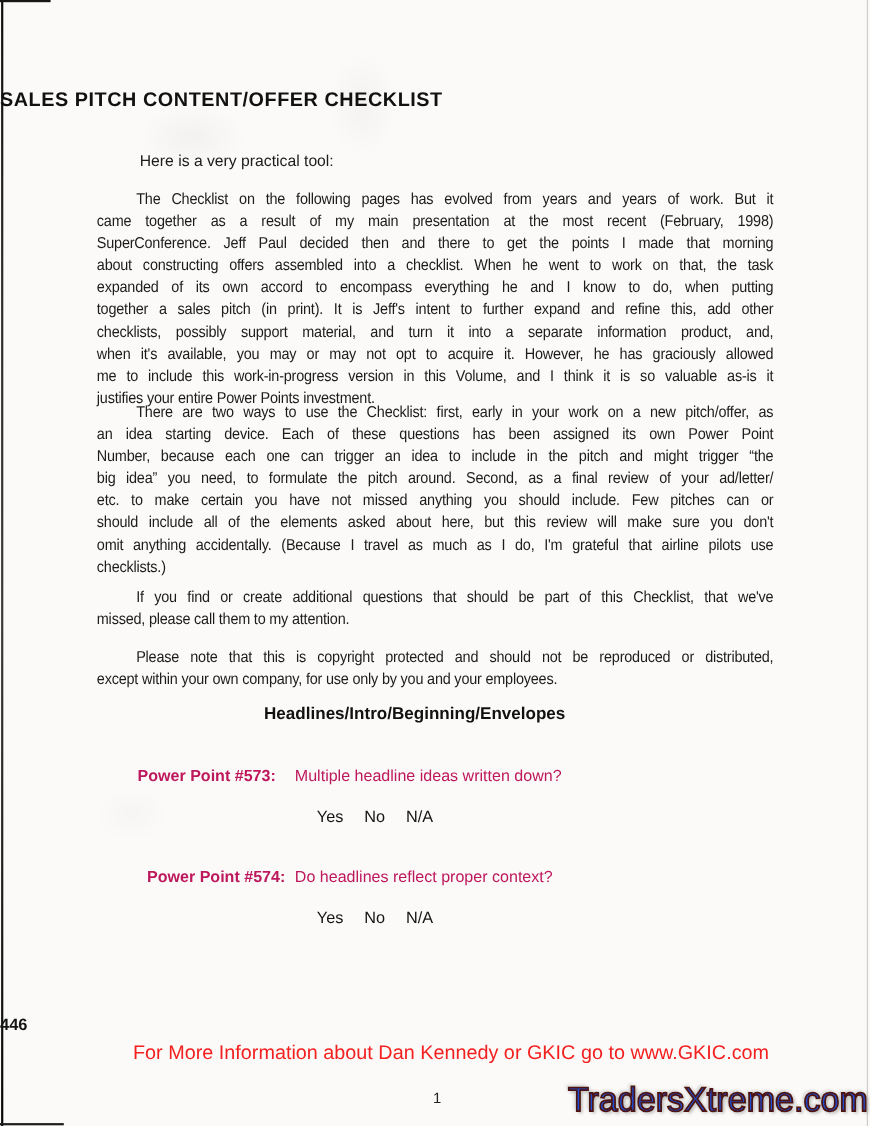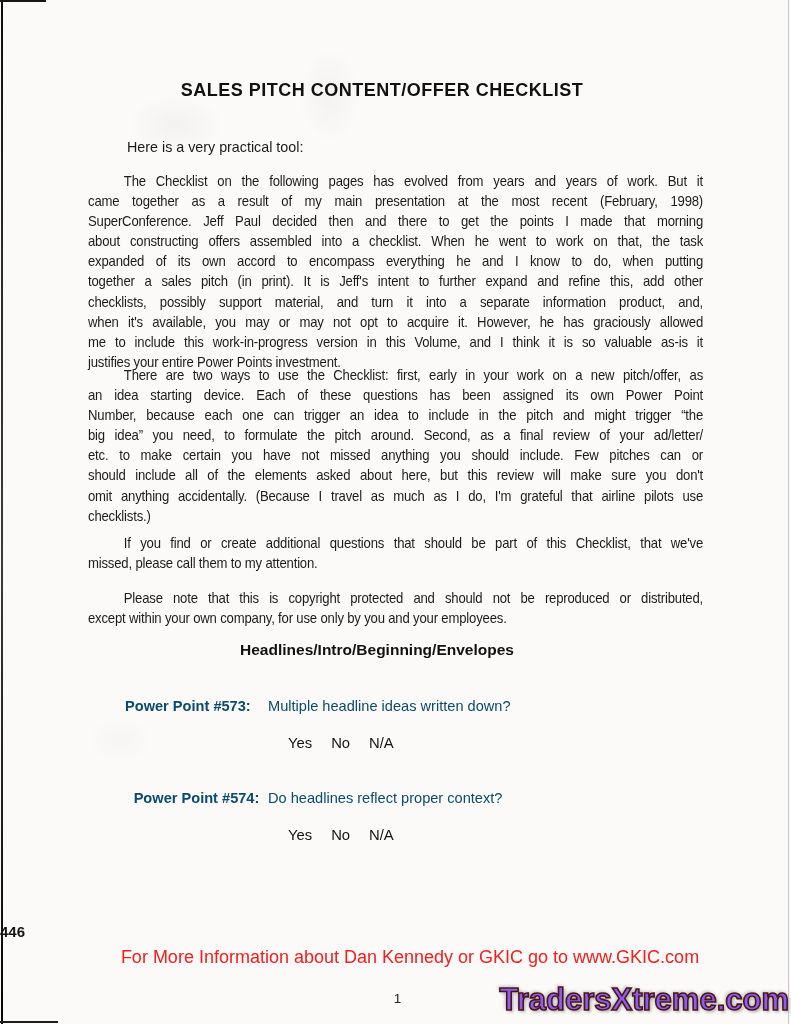--- a/index.html
+++ b/index.html
@@ -32,43 +32,43 @@
   .wm-dlsub {
     position:absolute; top:490px; left:254px; line-height:1;
     font-family:"DejaVu Serif", serif; font-weight:bold;
     font-size:38px; letter-spacing:7px; color:#c92127;
     -webkit-text-stroke:2px #ffffff;
     text-shadow: 2px 2px 2px rgba(125,135,145,0.85), -2px 2px 2px rgba(150,160,170,0.7),
                  2px -2px 2px rgba(150,160,170,0.7), 0 0 7px rgba(130,140,150,0.8);
   }
   .wm-traders {
     position:absolute; top:983px; right:2px; line-height:1.1;
-    font-weight:bold; font-size:31px; color:#8b5cf6;
+    font-weight:normal; font-size:31px; color:#1d4ed8;
     -webkit-text-stroke:1.6px #4c1412;
     text-shadow: 0 0 4px rgba(195,195,195,0.95), 2px 2px 3px rgba(165,165,165,0.9),
                  -2px -2px 3px rgba(200,200,200,0.8);
   }
 
   .title { position:absolute; top:80px; left:0; width:764px; margin:0;
-    text-align:center; font-size:18px; font-weight:bold; letter-spacing:0.5px; color:#111; }
+    text-align:left; font-size:18px; font-weight:bold; letter-spacing:0.5px; color:#111; }
 
   .intro { position:absolute; top:139px; left:127px; font-size:14.3px; }
 
   .para { position:absolute; left:88px; width:670px;
     transform:scaleX(0.918); transform-origin:0 0;
     font-size:14.3px; line-height:20.1px; letter-spacing:-0.2px; color:#1c1c1c; }
   .para .line { white-space:nowrap; text-align:justify; text-align-last:justify; }
   .para .line:last-child { text-align-last:left; }
   .para .line.first { text-indent:39px; }
   .p0 { top:171px; } .p1 { top:365px; } .p2 { top:533px; } .p3 { top:588px; }
 
   .section-heading { position:absolute; top:641px; left:12px; width:730px; margin:0;
     text-align:center; font-size:15.5px; font-weight:bold; color:#111; }
 
-  .pp { position:absolute; left:125px; font-size:14.6px; color:#0c4a6e; white-space:nowrap; }
+  .pp { position:absolute; left:125px; font-size:14.6px; color:#be185d; white-space:nowrap; }
   .pp .pp-label { font-weight:bold; display:inline-block; width:143px; }
   .pp1 { top:698px; } .pp2 { top:790px;text-align:center; }
   .options { position:absolute; left:288px; font-size:14.8px; color:#141414; }
   .options span { margin-right:19px; }
   .opt1 { top:735px; } .opt2 { top:827px; }
 
   .page-num { position:absolute; top:923px; left:0; width:708px; text-align:left;
     font-size:15px; font-weight:bold; color:#151515; }
   .footer-note { position:absolute; top:947px; left:0; width:820px; text-align:center;
     font-size:18px; color:#f32020; }

